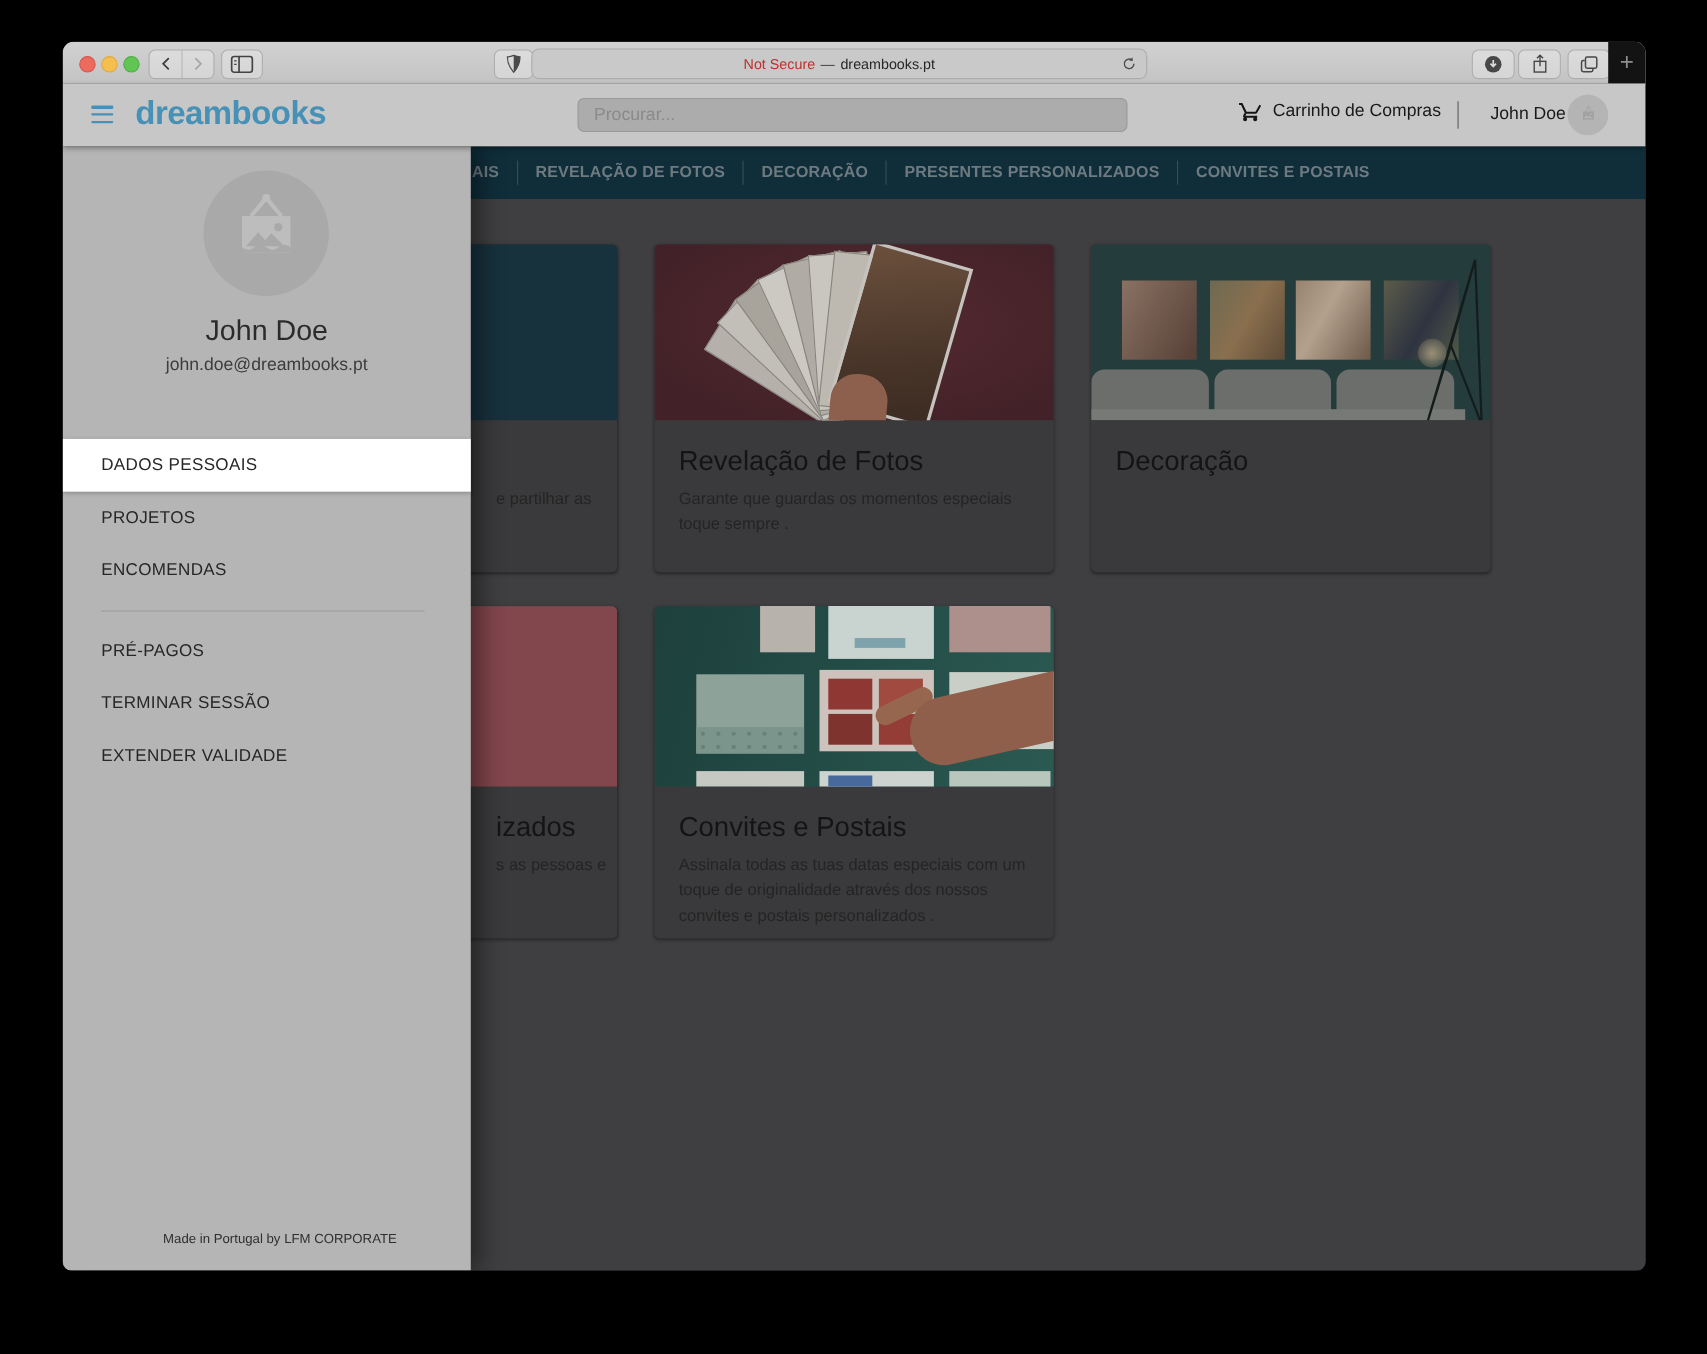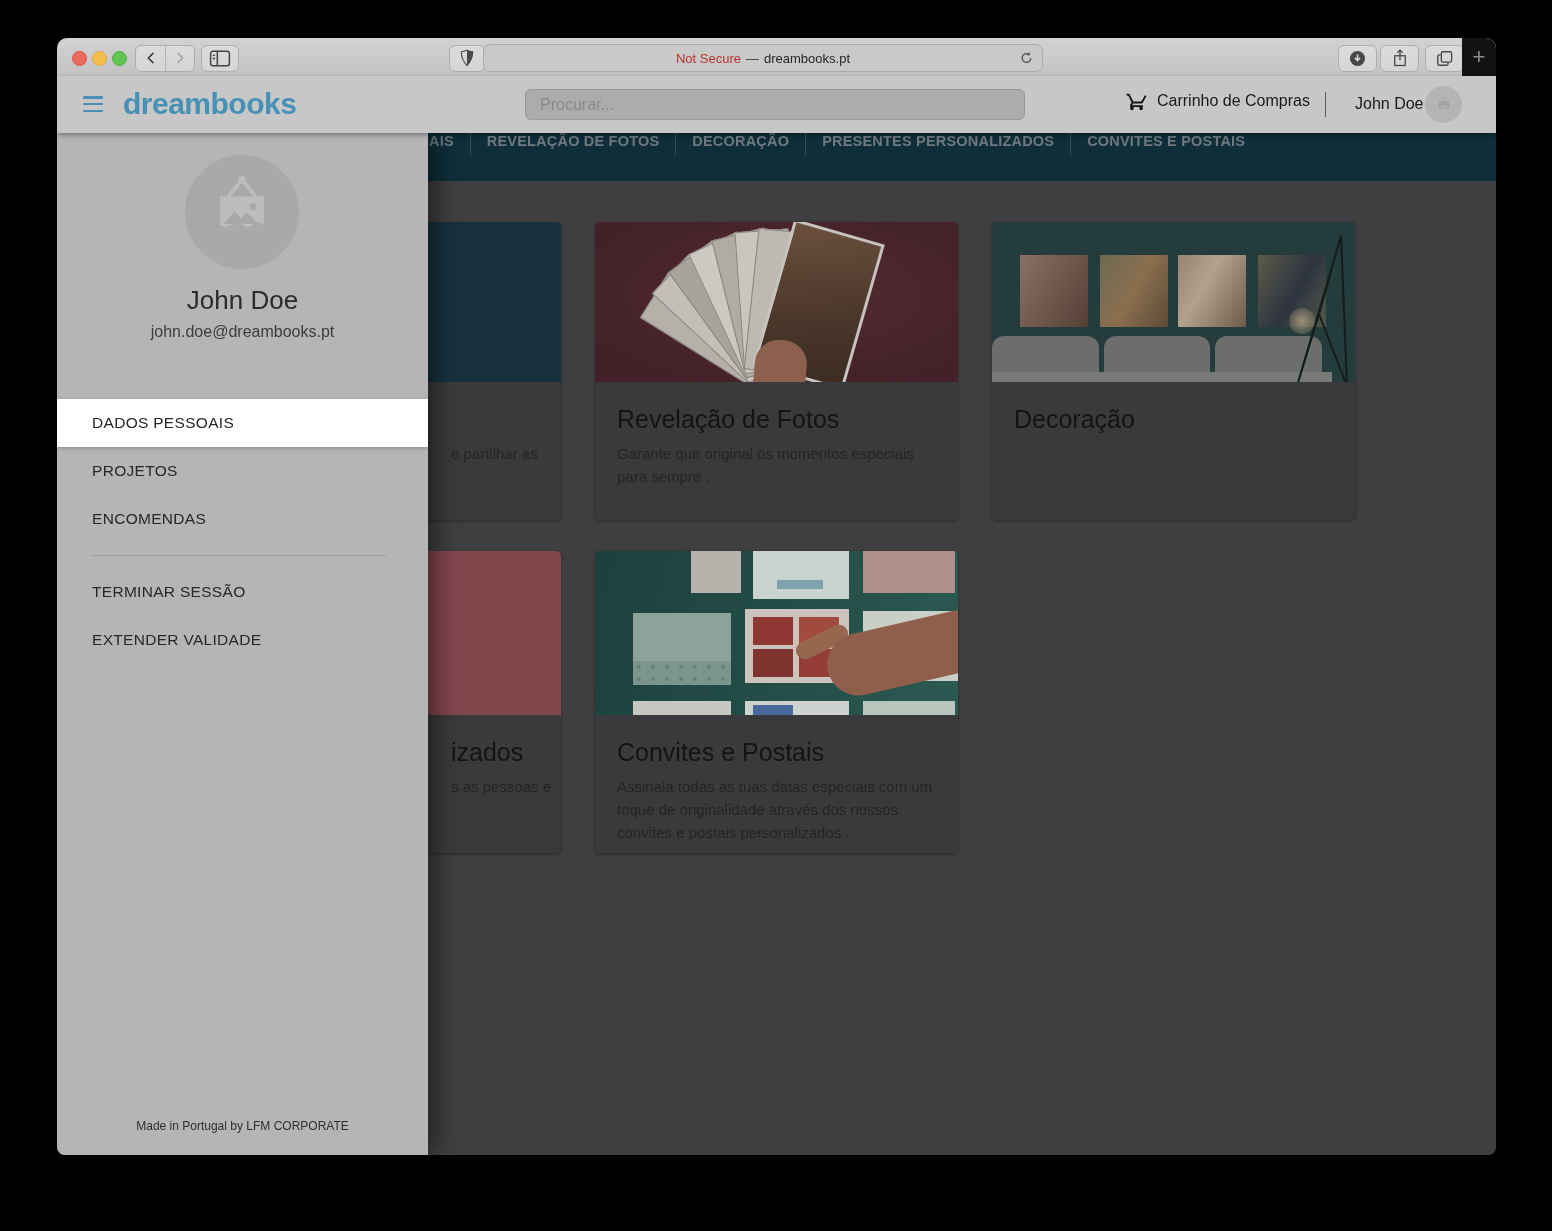--- a/index.html
+++ b/index.html
@@ -52,21 +52,21 @@
   .search::placeholder{color:#8a8a8a;opacity:1;}
   .cartwrap{position:absolute;left:1068px;top:14px;display:flex;align-items:center;gap:9px;cursor:pointer;}
   .hdr-label{font-size:16px;color:#191919;}
   .hdr-divider{position:absolute;left:1268px;top:16px;width:1px;height:25px;background:#5c5c5c;}
   .username{position:absolute;left:1298px;top:19px;font-size:16px;color:#191919;cursor:pointer;}
   .hdr-avatar{position:absolute;left:1368px;top:10px;width:37px;height:37px;border-radius:50%;
               background:#b4b4b4;display:flex;align-items:center;justify-content:center;}
 
   
   .navbar{position:absolute;left:0;top:95px;width:100%;height:48px;background:#0f2e3a;
-          display:flex;align-items:flex-start;padding-left:372px;box-sizing:border-box;}
+          display:flex;align-items:center;padding-left:372px;box-sizing:border-box;}
   .nav-item{font-size:14.5px;font-weight:700;color:#6e7a80;letter-spacing:.2px;white-space:nowrap;cursor:pointer;}
   .nav-sep{width:1px;height:22px;background:#32505c;margin:0 16px;}
 
   
   .content{position:absolute;left:0;top:143px;width:100%;height:974px;background:#3f3f41;}
   .card{position:absolute;width:363px;background:#3a3a3c;border-radius:5px;overflow:hidden;
         box-shadow:0 1px 3px rgba(0,0,0,.45),0 1px 0 rgba(255,255,255,.05);cursor:pointer;}
   .card-img{position:relative;width:100%;overflow:hidden;}
   .card-body{padding:20px 22px 24px 22px;}
   .card-title{font-size:25px;color:#141414;min-height:34px;line-height:34px;}
@@ -148,21 +148,21 @@
           box-shadow:8px 0 22px rgba(0,0,0,.45);}
   .avatar-big{position:absolute;left:128px;top:22px;width:114px;height:114px;border-radius:50%;
               background:#a9a9a9;display:flex;align-items:center;justify-content:center;}
   .drawer-name{position:absolute;left:0;top:152px;width:100%;text-align:center;font-size:26px;color:#2b2b2b;}
   .drawer-email{position:absolute;left:0;top:190px;width:100%;text-align:center;font-size:16px;color:#3c3c3c;}
   .menu{position:absolute;left:0;top:266px;width:100%;}
   .menu-item{height:48px;line-height:48px;padding-left:35px;font-size:15.5px;color:#272727;
              letter-spacing:.3px;cursor:pointer;}
   .menu-item.active{background:#ffffff;box-shadow:0 1px 4px rgba(0,0,0,.25);}
   .menu-divider{height:1px;background:#9c9c9c;margin:12px 42px 12px 35px;}
-  .drawer-footer{position:absolute;left:0;bottom:22px;width:100%;text-align:center;font-size:12px;color:#2f2f2f;}
+  .drawer-footer{position:absolute;left:0;bottom:22px;width:100%;text-align:center;font-size:12px;color:#2f2f2f;padding-left:12px;}
 
   svg{display:block;}
 </style>
 </head>
 <body>
 
 <div class="window">
 
   <div class="chrome">
     <span class="traffic tl-red"></span>
@@ -295,21 +295,21 @@
           <div class="fan-s" style="transform:rotate(-25deg);background:#ccc9c3;"></div>
           <div class="fan-s" style="transform:rotate(-14deg);background:#b0aca4;"></div>
           <div class="fan-s" style="transform:rotate(-4deg);background:#c9c6c0;"></div>
           <div class="fan-s" style="transform:rotate(6deg);background:#bdb9b1;"></div>
           <div class="fan-front"></div>
         </div>
         <div class="hand2"></div>
       </div>
       <div class="card-body">
         <div class="card-title">Revelação de Fotos</div>
-        <div class="card-desc">Garante que original os momentos especiais para sempre .</div>
+        <div class="card-desc">Garante que guardas os momentos especiais toque sempre .</div>
       </div>
     </div>
 
     <div class="card c3">
       <div class="card-img i3">
         <div class="frame f1"></div>
         <div class="frame f2"></div>
         <div class="frame f3"></div>
         <div class="frame f4"></div>
         <div class="couch">
@@ -390,20 +390,21 @@
       </svg>
     </div>
     <div class="drawer-name">John Doe</div>
     <div class="drawer-email">john.doe@dreambooks.pt</div>
 
     <div class="menu">
       <div class="menu-item active">DADOS PESSOAIS</div>
       <div class="menu-item">PROJETOS</div>
       <div class="menu-item">ENCOMENDAS</div>
       <div class="menu-divider"></div>
+      <div class="menu-item">PRÉ-PAGOS</div>
       <div class="menu-item">TERMINAR SESSÃO</div>
       <div class="menu-item">EXTENDER VALIDADE</div>
     </div>
 
     <div class="drawer-footer">Made in Portugal by LFM CORPORATE</div>
   </div>
 
 </div>
 
 </body></html>

